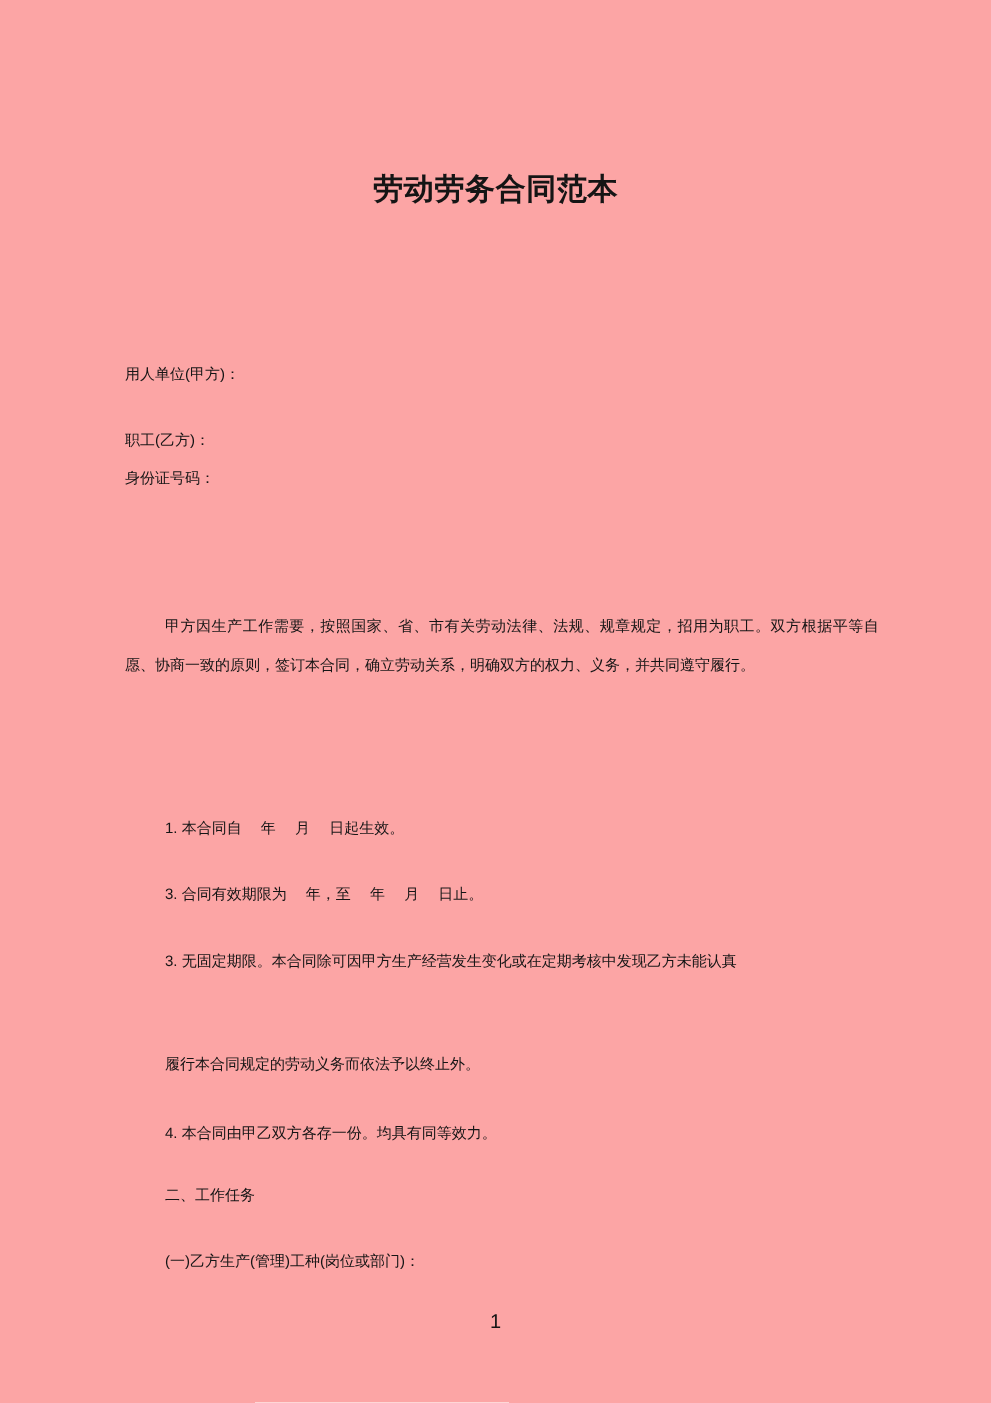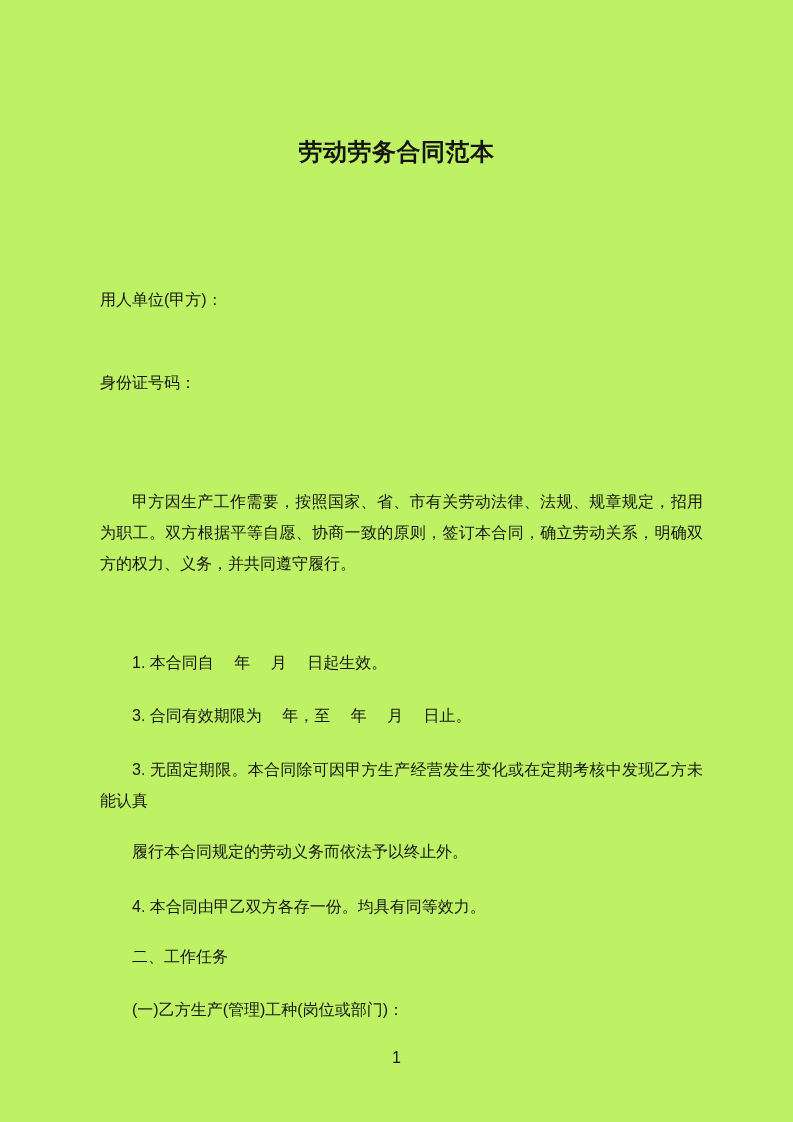--- a/index.html
+++ b/index.html
@@ -5,40 +5,40 @@
   * { margin: 0; padding: 0; box-sizing: border-box; }
   html, body {
     background: #ffffff;
     font-family: "Liberation Sans", "DejaVu Sans", sans-serif;
   }
   .page {
     position: relative;
     width: 793px;
     height: 1122px;
     margin: 0 auto;
-    background: #bef264;
+    background: #fca5a5;
     color: #151515;
     overflow: hidden;
   }
   .doc-title {
     position: absolute;
     top: 134px;
     left: 0;
     width: 793px;
     text-align: center;
     font-size: 24px;
     font-weight: bold;
     line-height: 36px;
     letter-spacing: 0.5px;
   }
   .t {
     position: absolute;
     left: 100px;
     width: 603px;
-    font-size: 16px;
+    font-size: 12px;
     line-height: 31px;
   }
   .indent { text-indent: 32px; margin-top: 44px; }
   .just {
     text-align: justify;
     text-justify: inter-ideograph;
   }
   .page-number {
     position: absolute;
     top: 1048px;
@@ -51,20 +51,21 @@
 </style>
 </head>
 <body>
 
 <div class="page">
 
   <div class="doc-title">劳动劳务合同范本</div>
 
   <div class="t" style="top:284px;">用人单位(甲方)：</div>
 
+  <div class="t" style="top:337px;">职工(乙方)：</div>
 
   <div class="t" style="top:367px;">身份证号码：</div>
 
   <div class="t indent just" style="top:442px;">甲方因生产工作需要，按照国家、省、市有关劳动法律、法规、规章规定，招用为职工。双方根据平等自愿、协商一致的原则，签订本合同，确立劳动关系，明确双方的权力、义务，并共同遵守履行。</div>
 
 
   <div class="t indent" style="top:603px;">1. 本合同自　 年　 月　 日起生效。</div>
 
   <div class="t indent" style="top:656px;">3. 合同有效期限为　 年，至　 年　 月　 日止。</div>
 

